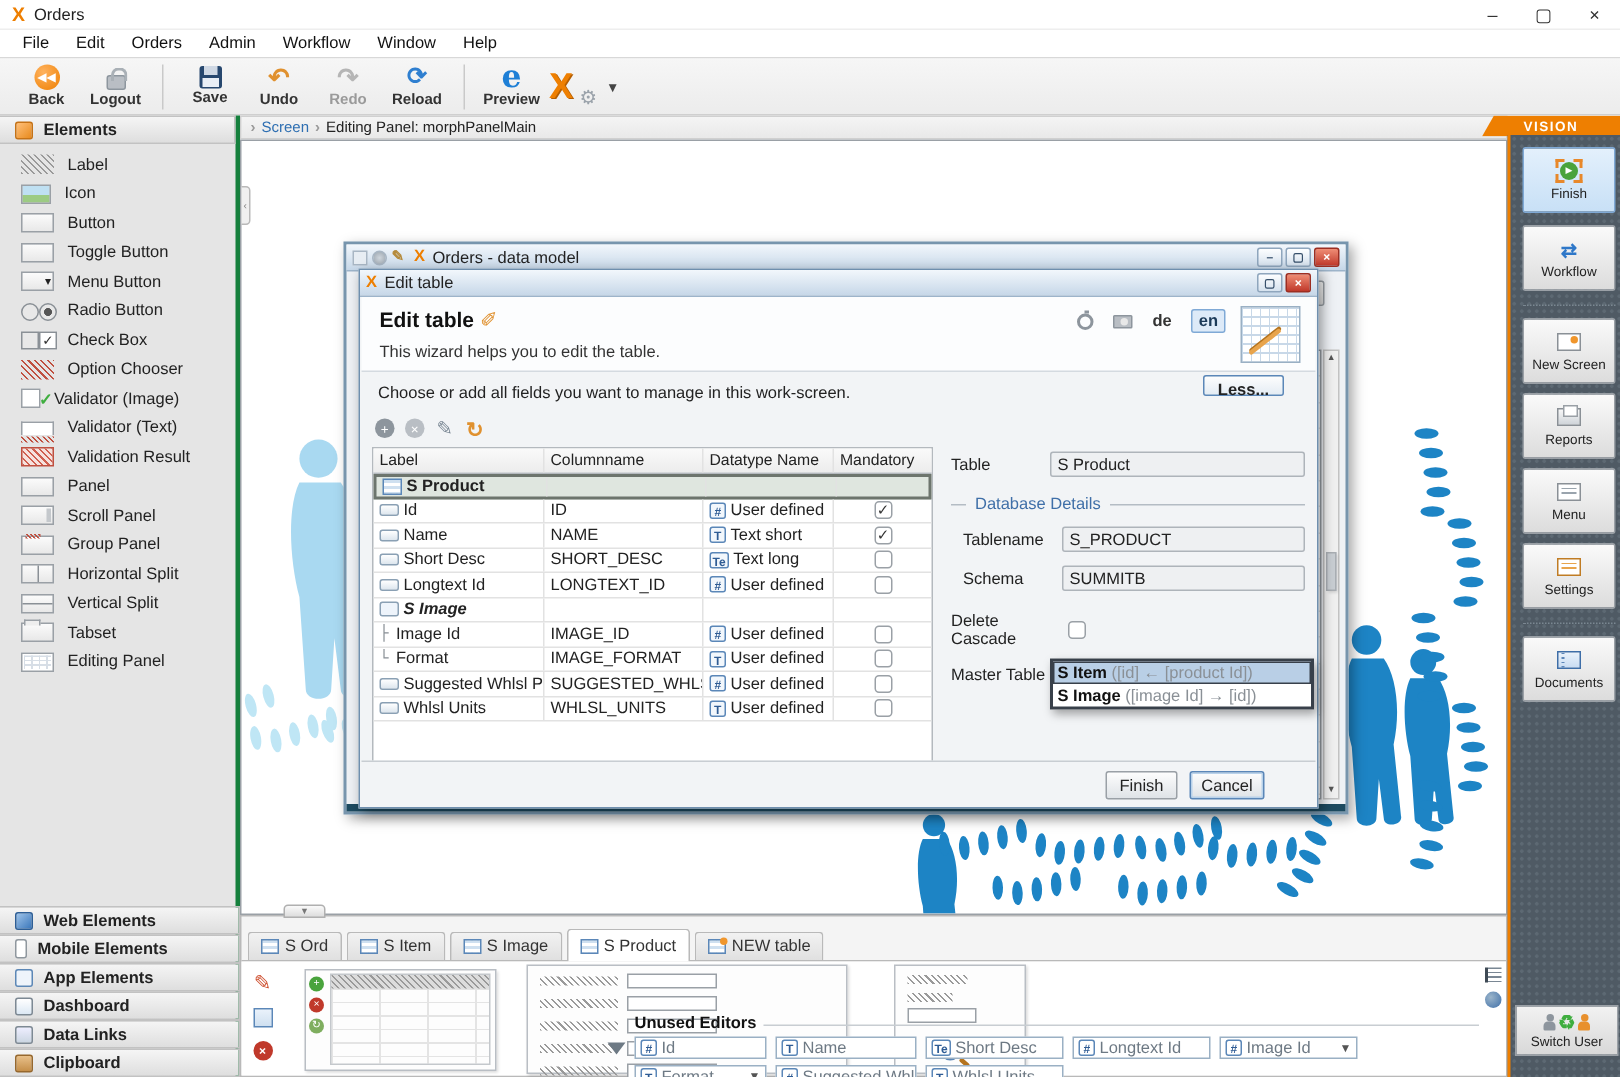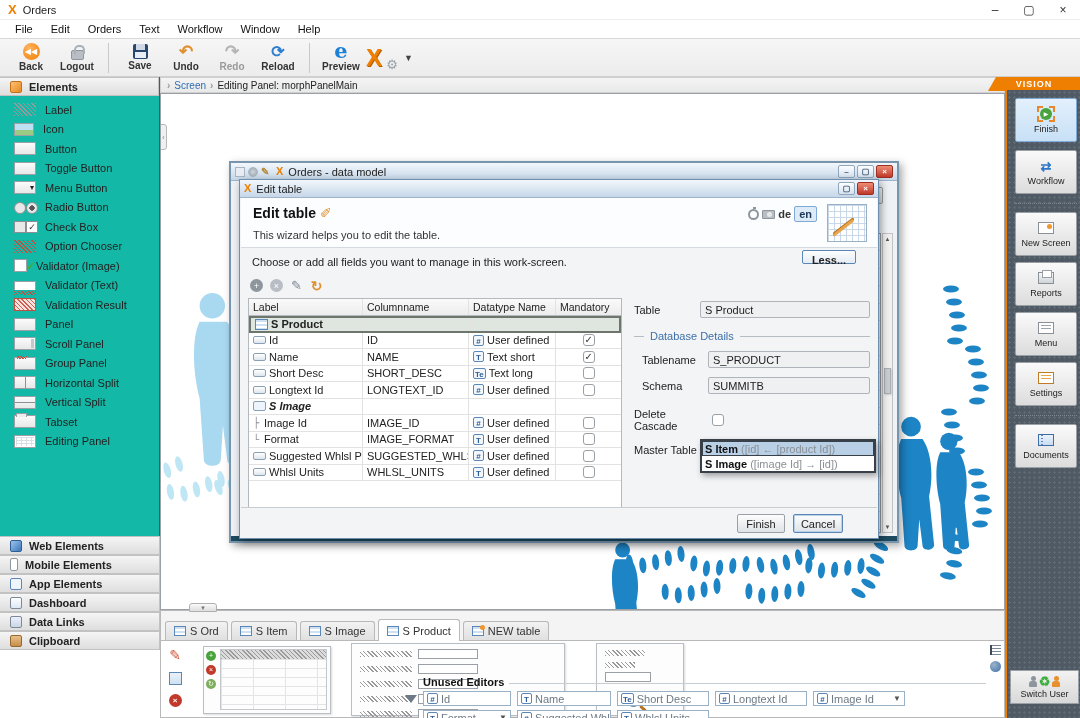--- a/index.html
+++ b/index.html
@@ -32,21 +32,21 @@
   .xgear .gear { position:absolute; right:-2px; bottom:-1px; color:#9aa2aa; font-size:13px; }
   .ddarr { color:#444; font-size:9px; margin-left:4px; }
 
   
   #crumbbar { position:absolute; left:160px; top:77px; width:845px; height:16px; background:linear-gradient(#f4f4f4,#e9e9e9); border:1px solid #d0d0d0; display:flex; align-items:center; padding-left:6px; gap:4px; font-size:10px; }
   #crumbbar .sep { color:#9a9a9a; font-weight:bold; }
   #crumbbar .root { color:#2e6fb2; }
   #brand { position:absolute; left:988px; top:77px; width:92px; height:14px; background:#ee7f01; color:#fff; font-weight:bold; font-size:9px; letter-spacing:1px; display:flex; align-items:center; justify-content:center; clip-path:polygon(8px 0,100% 0,100% 100%,0 100%); }
 
   
-  #lsidebar { position:absolute; left:0; top:77px; width:160px; height:573px; background:#14b8a6; border-right:1px solid #15803d; }
+  #lsidebar { position:absolute; left:0; top:77px; width:160px; height:641px; background:#e5e5e5; border-right:3px solid #15803d; }
   .acc-head { height:19px; background:linear-gradient(#f5f5f5,#dedede); border:1px solid #c2c2c2; border-left:none; display:flex; align-items:center; gap:7px; padding-left:10px; font-weight:bold; color:#222; }
   .acc-ic { width:12px; height:12px; border-radius:2px; }
   .ic-elements { background:linear-gradient(135deg,#ffc07a,#e88a1d); border:1px solid #c57216; }
   .ic-web { background:linear-gradient(135deg,#9fc4ea,#3b77bb); border:1px solid #2d5e96; }
   .ic-mobile { background:#fff; border:1px solid #8f979e; width:8px; height:13px; border-radius:2px; }
   .ic-app { background:#eef4fb; border:1px solid #5c87b6; }
   .ic-dash { background:linear-gradient(#fff,#dce8f4); border:1px solid #7d8994; }
   .ic-dlink { background:linear-gradient(#eef,#cbd6e2); border:1px solid #7d8994; }
   .ic-clip { background:linear-gradient(#e8c08a,#c58f4a); border:1px solid #96682e; }
   #el-list { position:absolute; left:0; top:23px; width:159px; }
@@ -129,21 +129,21 @@
   .vscroll { position:absolute; right:0; top:46px; bottom:0; width:11px; background:#f0f0f0; border:1px solid #c2c2c2; }
   .vscroll .up,.vscroll .dn { position:absolute; left:0; width:9px; height:10px; font-size:6px; text-align:center; color:#555; line-height:10px; }
   .vscroll .up { top:0; } .vscroll .dn { bottom:0; }
   .vscroll .thumb { position:absolute; left:1px; top:45%; width:7px; height:26px; background:#c9ced3; border:1px solid #a9aeb3; }
 
   #dlg-edit { position:absolute; left:78px; top:85px; width:640px; height:360px; background:#f2f4f6; border:1px solid #6f8fae; box-shadow:2px 3px 8px rgba(0,0,0,.4); }
   #edit-header { position:absolute; left:1px; right:1px; top:18px; height:50px; background:#fcfdfe; border-bottom:1px solid #d4dae0; }
   #edit-heading { position:absolute; left:12px; top:7px; font-size:14px; font-weight:bold; color:#111; }
   #edit-heading .pen { color:#e0912f; font-weight:normal; margin-left:4px; }
   #edit-sub { position:absolute; left:12px; top:31px; color:#333; }
-  #hdr-icons { position:absolute; right:60px; top:8px; display:flex; align-items:center; gap:3px;justify-content:space-between; }
+  #hdr-icons { position:absolute; right:60px; top:8px; display:flex; align-items:center; gap:13px;justify-content:space-between; }
   .hic-watch { width:11px; height:11px; border:2px solid #8d959d; border-radius:50%; position:relative; }
   .hic-watch::before { content:""; position:absolute; left:3px; top:-4px; width:3px; height:2px; background:#8d959d; }
   .hic-cam { width:13px; height:9px; background:#b9bec4; border:1px solid #8d959d; border-radius:1px; position:relative; }
   .hic-cam::after { content:""; position:absolute; left:4px; top:1px; width:5px; height:5px; border-radius:50%; background:#e8e8e8; }
   .lang { color:#333; font-weight:bold; }
   .lang.en { border:1px solid #7fa9d6; background:#ddeaf8; padding:1px 4px; border-radius:2px; color:#1c3a58; }
   #hdr-grid { position:absolute; right:10px; top:6px; width:40px; height:38px; background:#fff; border:1px solid #9ab0c4;
     background-image:repeating-linear-gradient(#c8d8e8 0 1px,transparent 1px 6px), repeating-linear-gradient(90deg,#c8d8e8 0 1px,transparent 1px 6px); }
   #hdr-grid::after { content:""; position:absolute; left:6px; bottom:4px; width:26px; height:3px; background:#e8a44c; transform:rotate(-38deg); transform-origin:left bottom; border-radius:2px; box-shadow:1px -1px 0 #b5741f; }
   #edit-instruction { position:absolute; left:12px; top:76px; color:#222; }
@@ -244,21 +244,21 @@
     <span>–</span>
     <span>▢</span>
     <span>×</span>
   </div>
 </div>
 
 <div id="menubar">
   <span>File</span>
   <span>Edit</span>
   <span>Orders</span>
-  <span>Text</span>
+  <span>Admin</span>
   <span>Workflow</span>
   <span>Window</span>
   <span>Help</span>
 </div>
 
 <div id="toolbar">
   <div class="tbtn">
       <span class="ic-back">◀◀</span>
       <span class="lbl">Back</span>
     </div>

